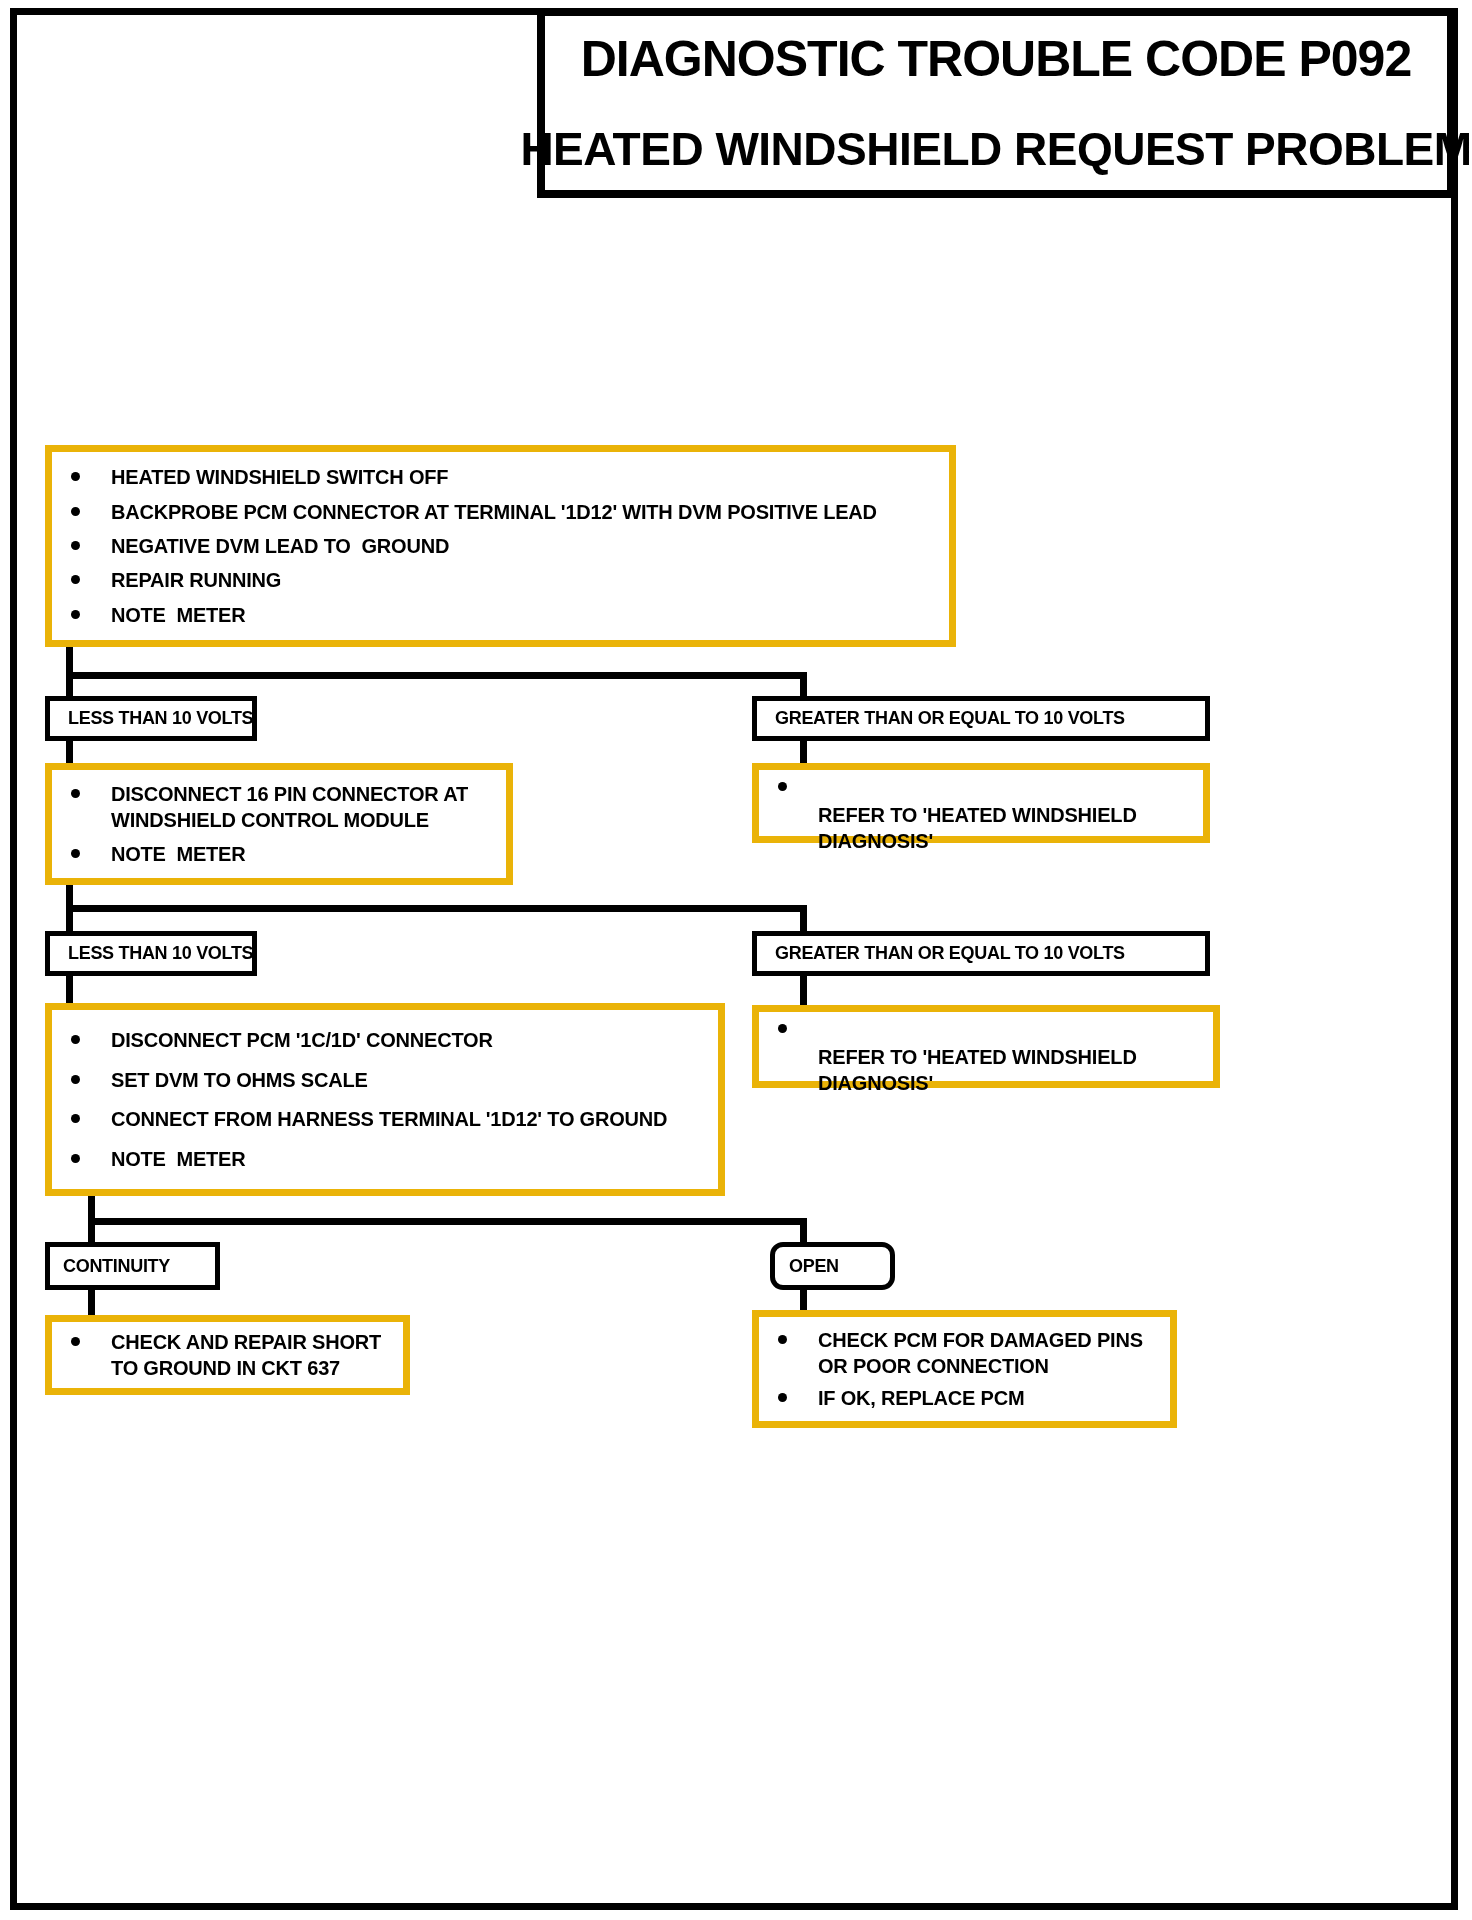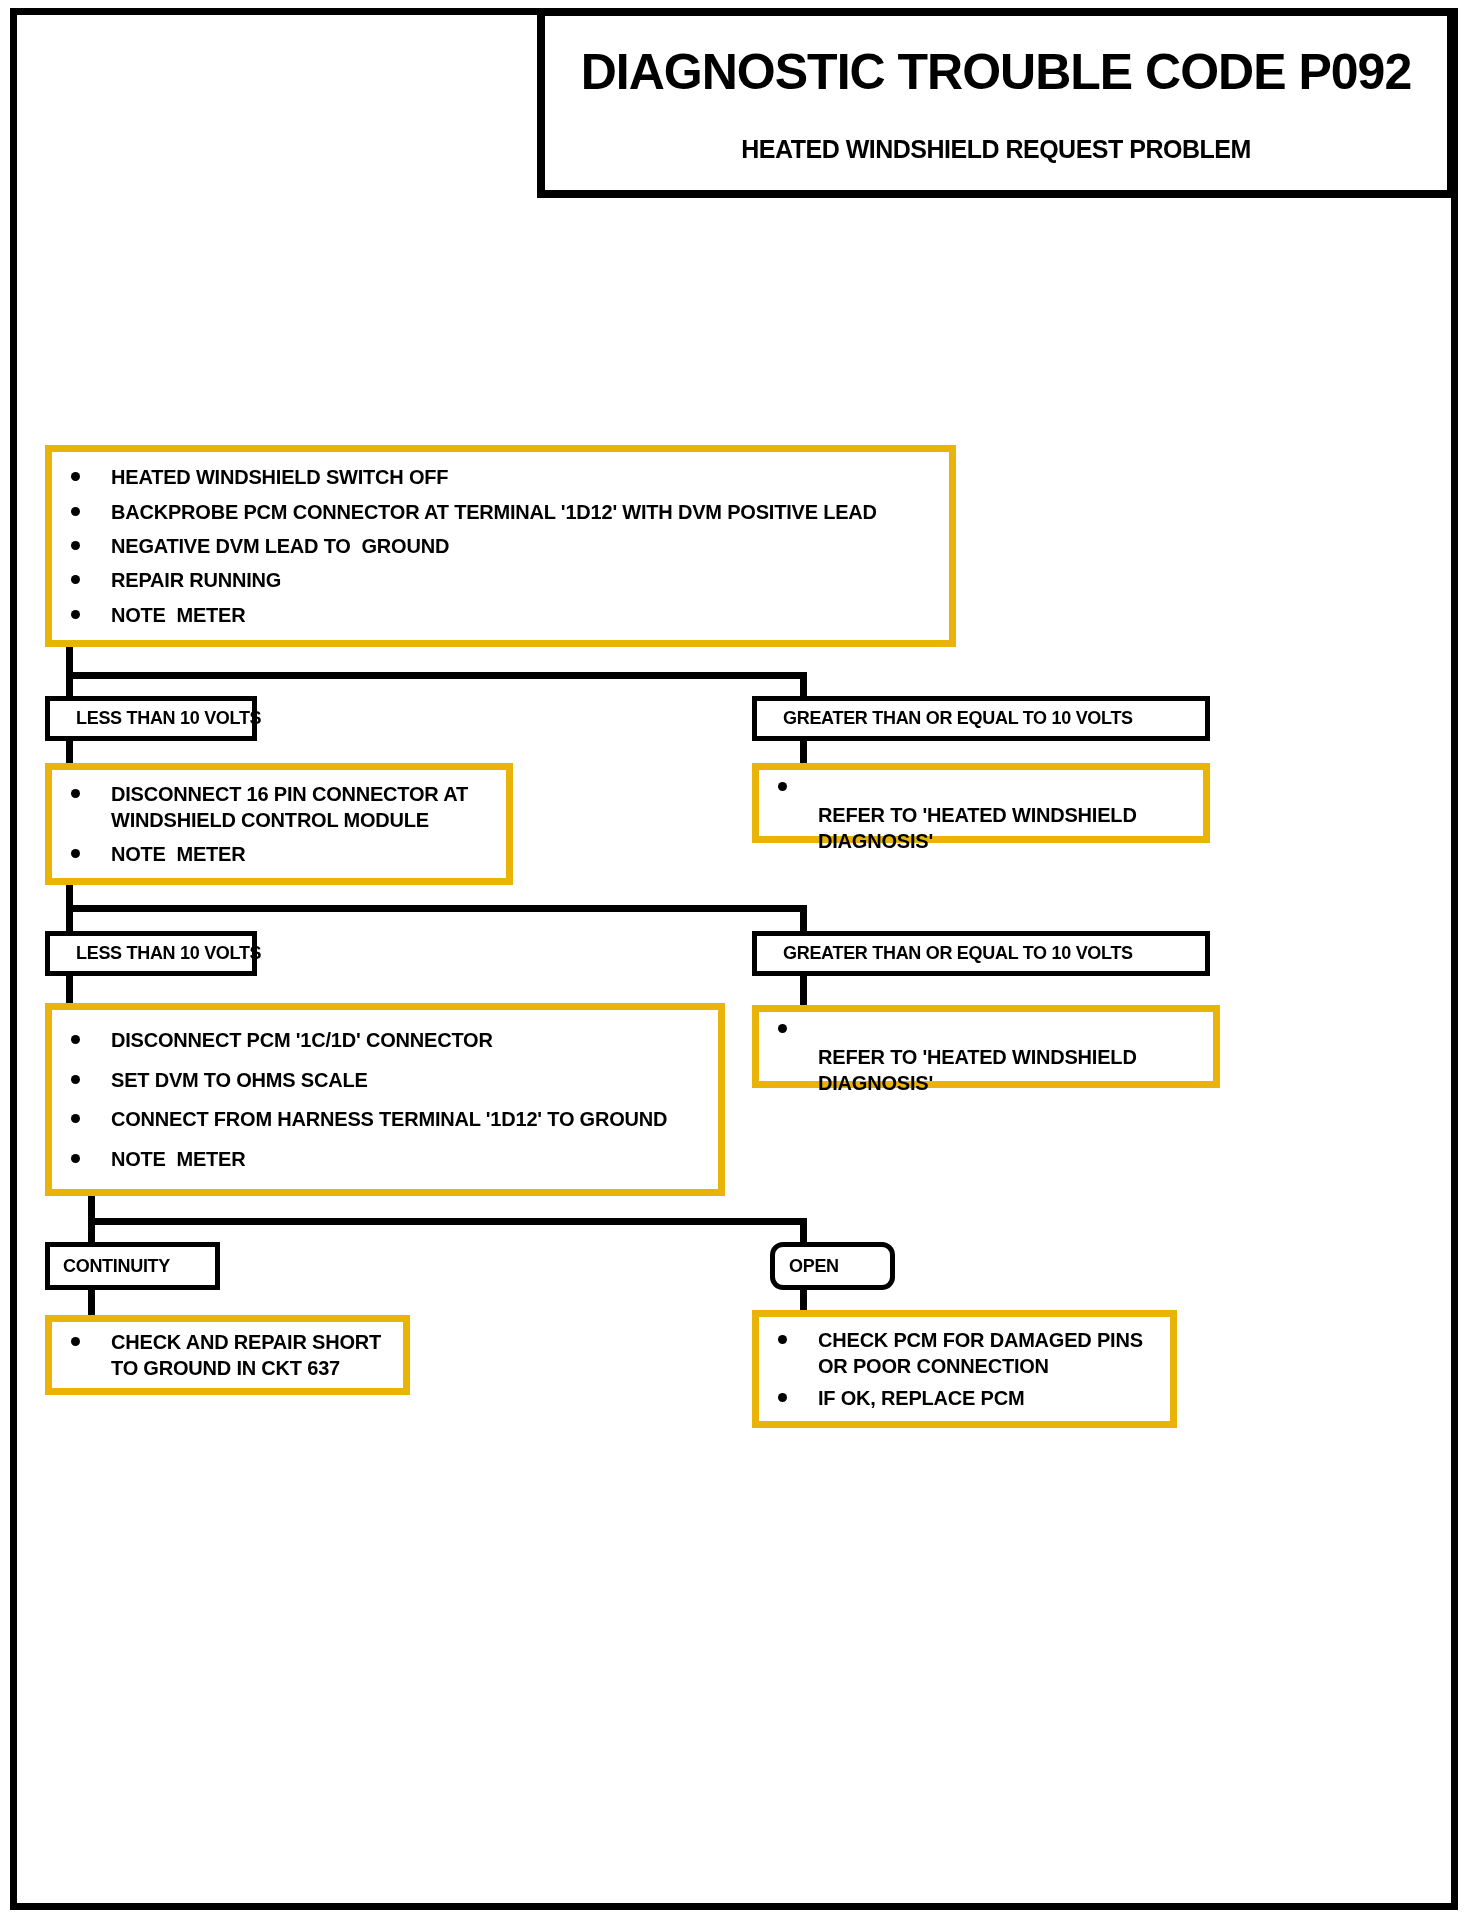--- a/index.html
+++ b/index.html
@@ -13,28 +13,28 @@
     position:absolute; left:10px; top:8px; width:1448px; height:1902px;
     border:7px solid #000; background:transparent;
   }
   .title-box {
     position:absolute; left:537px; top:8px; width:918px; height:190px;
     border:8px solid #000; background:#fff;
     display:flex; flex-direction:column; align-items:center; justify-content:center;
     gap:34px; text-align:center;
   }
   .title    { font-size:50px; letter-spacing:-1px; white-space:nowrap; }
-  .subtitle { font-size:25px; letter-spacing:-0.5px; white-space:nowrap; }
+  .subtitle { font-size:46px; letter-spacing:-0.5px; white-space:nowrap; }
 
   .box {
     position:absolute; border:7px solid #eab308; background:#fff;
   }
   .label-box {
     position:absolute; border:5px solid #000; background:#fff;
-    display:flex; align-items:center; padding-left:26px;
+    display:flex; align-items:center; padding-left:18px;
     font-size:18px; letter-spacing:-0.3px; white-space:nowrap;
   }
   .line { position:absolute; background:#000; }
 
   .bullets {
     display:flex; flex-direction:column; justify-content:space-evenly;
     height:100%; padding:4px 8px 4px 19px;
   }
   .bullet-row { display:flex; align-items:flex-start; }
   .dot {

